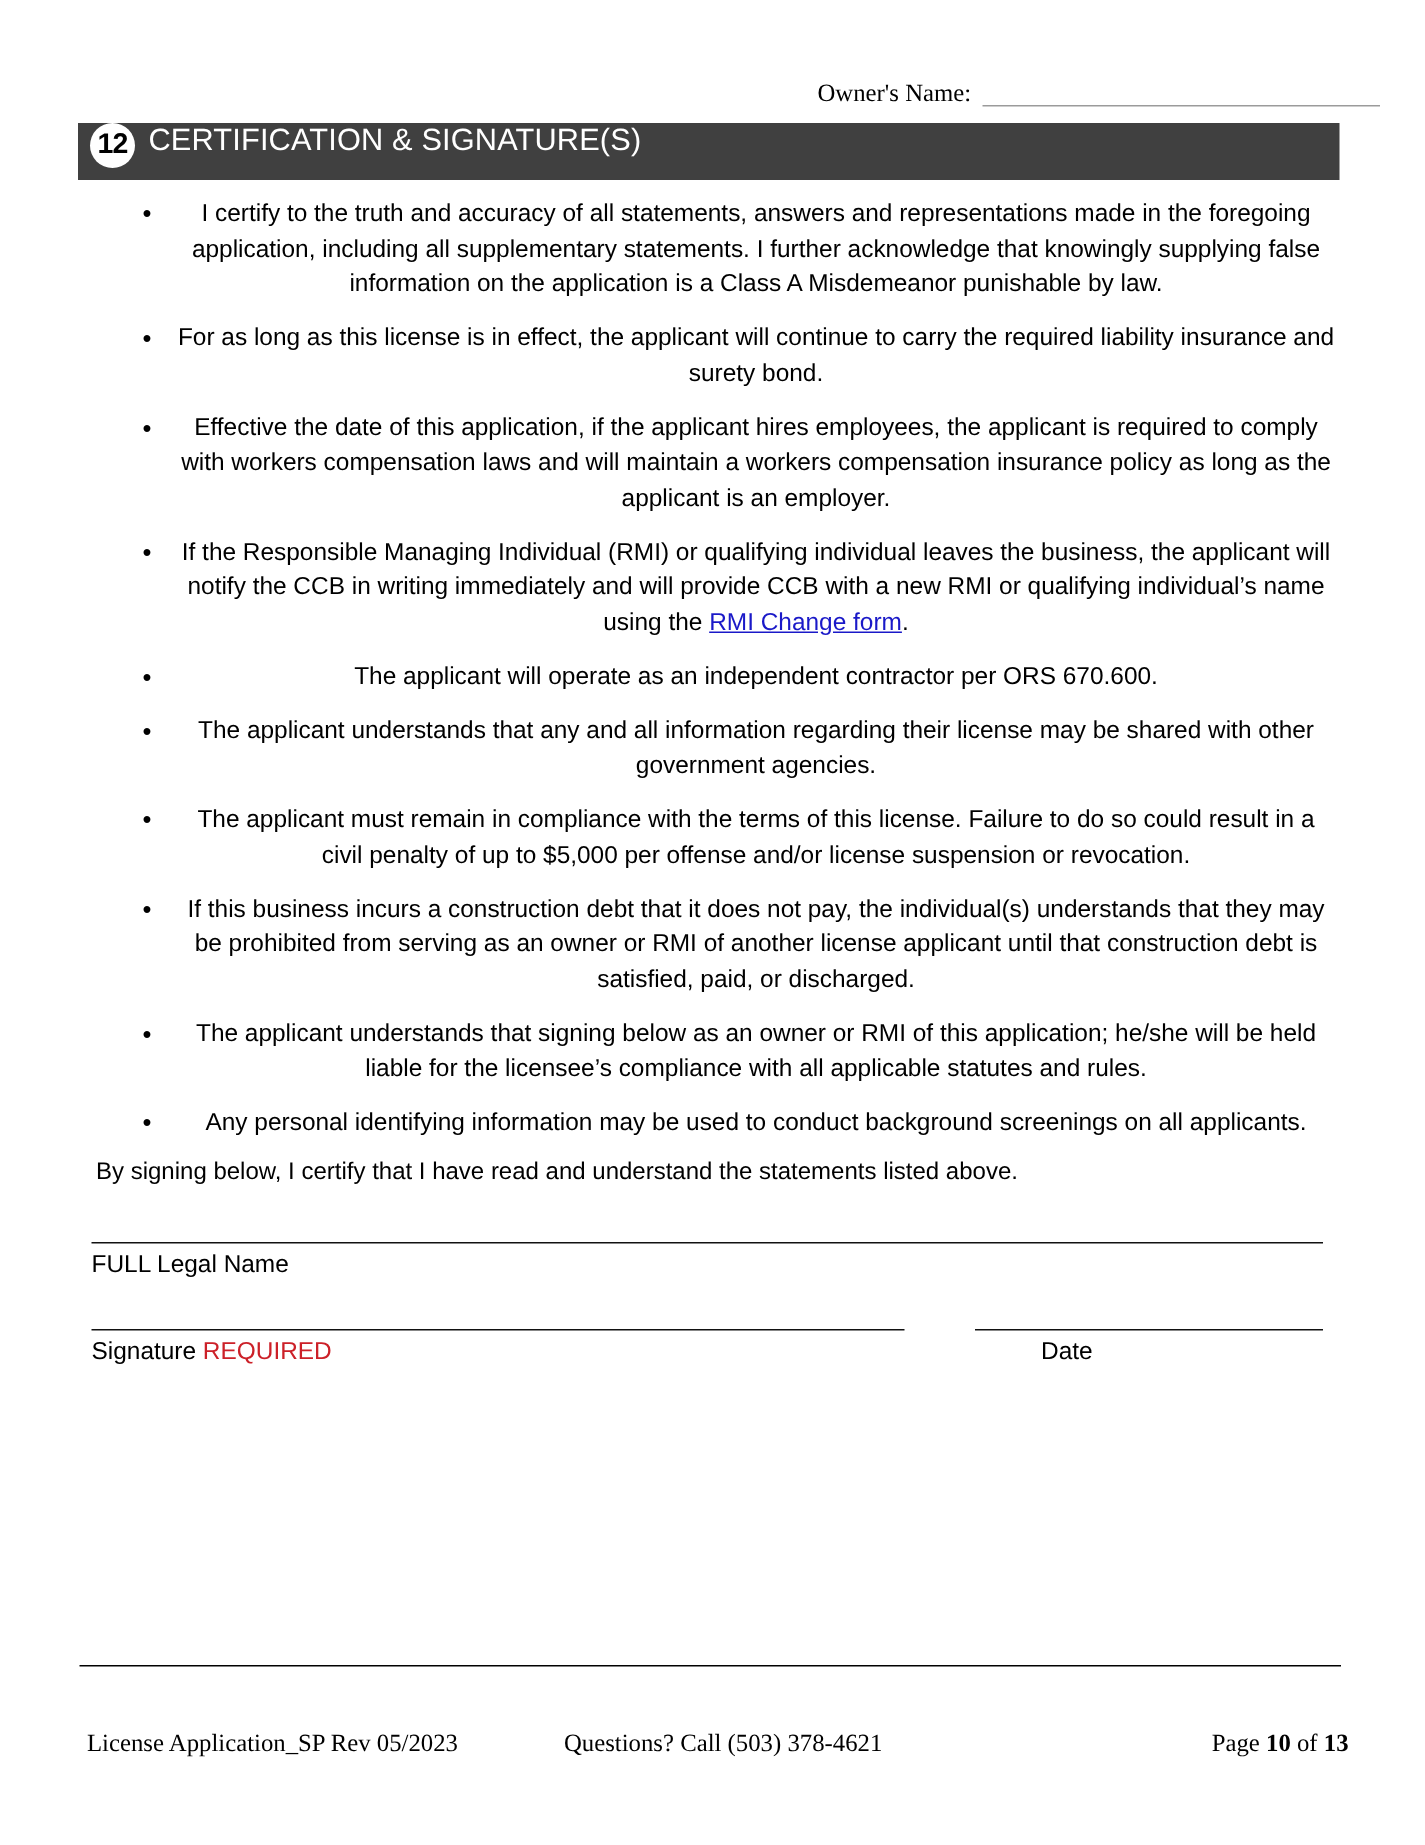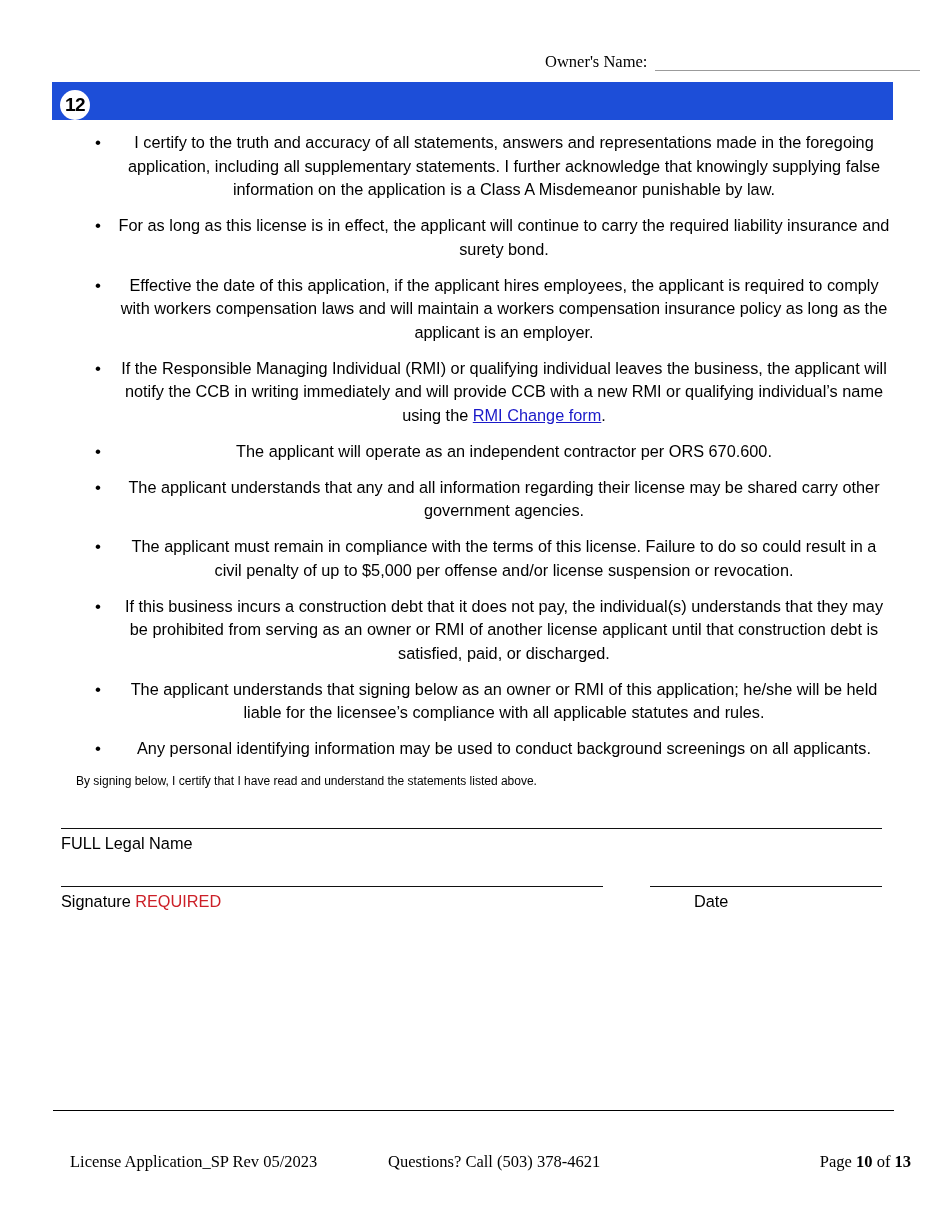--- a/index.html
+++ b/index.html
@@ -39,23 +39,23 @@
     height: 14px;
   }
 
   
   .section-bar {
     position: absolute;
     top: 82px;
     left: 52px;
     width: 841px;
     height: 38px;
-    background: #1d4ed8;
-    display: flex;
-    align-items: flex-end;
+    background: #404040;
+    display: flex;
+    align-items: flex-start;
   }
   .section-badge {
     width: 30px;
     height: 30px;
     border-radius: 50%;
     background: #ffffff;
     color: #000000;
     font-size: 19px;
     font-weight: bold;
     display: flex;
@@ -102,23 +102,23 @@
   }
   .bullet-text a,
   .link {
     color: #1a19c8;
   }
 
   
   .certify-line {
     position: absolute;
     top: 770px;
-    left: 76px;
+    left: 64px;
     width: 830px;
-    font-size: 12px;
+    font-size: 16px;
     line-height: 23.5px;
   }
   .sig-name-rule {
     position: absolute;
     top: 828px;
     left: 61px;
     width: 821px;
     border-bottom: 1.8px solid #111111;
   }
   .sig-name-label {
@@ -166,21 +166,21 @@
   .footer-rule {
     position: absolute;
     top: 1110px;
     left: 53px;
     width: 841px;
     border-bottom: 1.7px solid #000000;
   }
   .footer {
     position: absolute;
     top: 1152px;
-    left: 70px;
+    left: 58px;
     width: 841px;
     font-family: "Liberation Serif", serif;
     font-size: 16.5px;
     height: 22px;
   }
   .footer-left {
     position: absolute;
     left: 0;
     top: 0;
     white-space: nowrap;
@@ -202,20 +202,21 @@
 </head>
 <body>
 
 <div class="owner-row">
   <span class="owner-label">Owner's Name:</span>
   <span class="owner-blank"></span>
 </div>
 
 <div class="section-bar">
   <span class="section-badge">12</span>
+  <span class="section-title">CERTIFICATION &amp; SIGNATURE(S)</span>
 </div>
 
 <div class="bullets">
 
   <div class="bullet-item">
     <span class="bullet-dot">•</span>
     <span class="bullet-text">I certify to the truth and accuracy of all statements, answers and representations made in the foregoing application, including all supplementary statements.  I further acknowledge that knowingly supplying false information on the application is a Class A Misdemeanor punishable by law.</span>
   </div>
 
   <div class="bullet-item">
@@ -233,21 +234,21 @@
     <span class="bullet-text"><span>If the Responsible Managing Individual (RMI) or qualifying individual leaves the business, the applicant will notify the CCB in writing immediately and will provide CCB with a new RMI or qualifying individual’s name using the </span><a class="link" href="#">RMI Change form</a><span>.</span></span>
   </div>
 
   <div class="bullet-item">
     <span class="bullet-dot">•</span>
     <span class="bullet-text">The applicant will operate as an independent contractor per ORS 670.600.</span>
   </div>
 
   <div class="bullet-item">
     <span class="bullet-dot">•</span>
-    <span class="bullet-text">The applicant understands that any and all information regarding their license may be shared carry other government agencies.</span>
+    <span class="bullet-text">The applicant understands that any and all information regarding their license may be shared with other government agencies.</span>
   </div>
 
   <div class="bullet-item">
     <span class="bullet-dot">•</span>
     <span class="bullet-text">The applicant must remain in compliance with the terms of this license.  Failure to do so could result in a civil penalty of up to $5,000 per offense and/or license suspension or revocation.</span>
   </div>
 
   <div class="bullet-item">
     <span class="bullet-dot">•</span>
     <span class="bullet-text">If this business incurs a construction debt that it does not pay, the individual(s) understands that they may be prohibited from serving as an owner or RMI of another license applicant until that construction debt is satisfied, paid, or discharged.</span>

